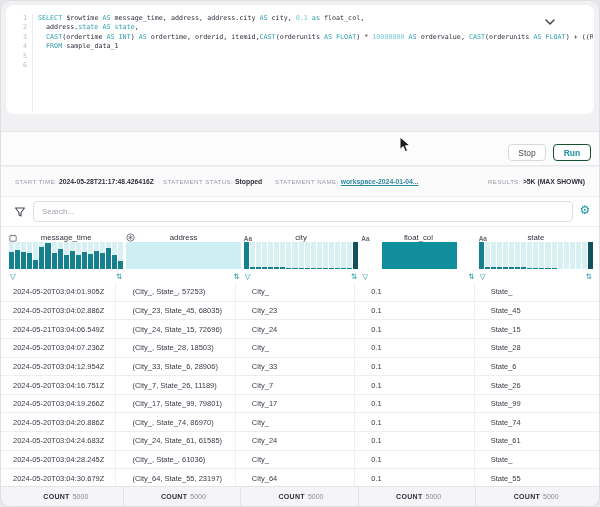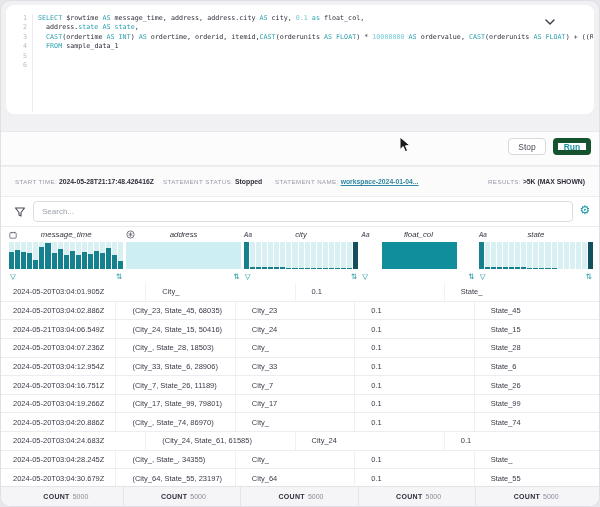--- a/index.html
+++ b/index.html
@@ -13,24 +13,24 @@
   .gutter div{height:9.4px;}
   .code{position:absolute;left:26px;top:9px;right:1px;bottom:2px;overflow:hidden;
         border-left:1px solid #ececf0;padding-left:5px;
         font:6.7px/9.4px "DejaVu Sans Mono",monospace;color:#2f2f3c;}
   .code-line{white-space:pre;height:9.4px;}
   .t-k{color:#2b9fae;} .t-n{color:#72c8d7;}
   .editor-chevron{position:absolute;top:9px;right:38px;width:12px;height:12px;cursor:pointer;}
   
   .run-strip{position:absolute;left:0;top:130px;width:600px;height:35px;background:#fcfcfd;
              border-top:1px solid #e9e9ed;border-bottom:1px solid #e9e9ed;}
-  .btn{position:absolute;top:6px;height:17px;width:38px;background:#fff;border-radius:4px;
+  .btn{position:absolute;top:12px;height:17px;width:38px;background:#fff;border-radius:4px;
        font-size:8.5px;display:flex;align-items:center;justify-content:center;cursor:pointer;}
   .btn-stop{right:55px;border:1px solid #d8d8de;color:#4a4a55;}
-  .btn-run{right:10px;border:5px solid #14532d;color:#1793a3;font-weight:bold;}
+  .btn-run{right:10px;border:1px solid #14532d;color:#1793a3;font-weight:bold;}
   
   .status-row{position:absolute;left:0;top:166px;width:600px;height:30px;background:#fbfbfc;
               border-bottom:1px solid #ededf1;font-size:6.8px;}
   .status-item{position:absolute;top:11px;white-space:nowrap;}
   .st-label{color:#989aa6;font-size:6.2px;letter-spacing:.4px;}
   .st-value{color:#2e2e3a;font-weight:bold;}
   .st-link{color:#2f88a0;font-weight:bold;text-decoration:underline;cursor:pointer;}
   
   .search-row{position:absolute;left:0;top:196px;width:600px;height:30px;background:#ffffff;
               border-bottom:1px solid #ececf0;}
@@ -39,21 +39,21 @@
   .search-input{position:absolute;left:32px;top:4px;right:28px;height:21px;border:1px solid #dcdce2;
                 border-radius:4px;padding:0 8px;font-size:8px;color:#3a3a48;outline:none;
                 font-family:"Liberation Sans",sans-serif;}
   .search-input::placeholder{color:#9ba0ab;}
   .gear-btn{position:absolute;right:7px;top:4px;width:18px;height:18px;color:#1d96a5;font-size:12px;
             display:flex;align-items:center;justify-content:center;cursor:pointer;}
   
   .cols-row{display:flex;gap:3px;padding:0 8px;}
   .thead{position:absolute;left:0;top:226px;width:600px;height:56px;background:#fff;}
   .col{flex:1;min-width:0;}
-  .col-head{height:15px;display:flex;align-items:center;color:#3c3c4c;font-size:7.8px;font-weight:bold;font-style:italic;}
+  .col-head{height:15px;display:flex;align-items:flex-end;color:#3c3c4c;font-size:7.8px;font-weight:bold;}
   .col-head .type-ico{width:13px;display:flex;align-items:center;color:#6b6b78;font-size:6.5px;font-weight:bold;}
   .col-head .lbl{flex:1;text-align:center;font-weight:normal;color:#34343f;font-size:7.8px;
                  padding-right:13px;overflow:hidden;white-space:nowrap;}
   .histo{height:27px;display:flex;gap:1px;align-items:stretch;position:relative;}
   .stripe{flex:1;background:#d9f0f3;position:relative;}
   .stripe .bar{position:absolute;bottom:0;left:0;width:100%;background:#15818f;}
   .stripe.overflow{background:#11505c;}
   .histo-flat{height:27px;background:#cdeef3;}
   .histo-single{height:27px;position:relative;}
   .histo-single .blk{position:absolute;top:0;bottom:0;background:#108e9c;}
@@ -366,34 +366,35 @@
         <div class="col-tools">
           <span class="ico">▽</span>
           <span class="ico">⇅</span>
         </div>
       </div>
     </div>
 
   <div class="tbody" id="tbody">
       <div class="trow">
         <div class="tcell">2024-05-20T03:04:01.905Z</div>
+        <div class="tcell">(City_, State_, 57253)</div>
         <div class="tcell">City_</div>
         <div class="tcell">0.1</div>
         <div class="tcell">State_</div>
       </div>
       <div class="trow">
         <div class="tcell">2024-05-20T03:04:02.886Z</div>
         <div class="tcell">(City_23, State_45, 68035)</div>
         <div class="tcell">City_23</div>
         <div class="tcell">0.1</div>
         <div class="tcell">State_45</div>
       </div>
       <div class="trow">
         <div class="tcell">2024-05-21T03:04:06.549Z</div>
-        <div class="tcell">(City_24, State_15, 50416)</div>
+        <div class="tcell">(City_24, State_15, 72696)</div>
         <div class="tcell">City_24</div>
         <div class="tcell">0.1</div>
         <div class="tcell">State_15</div>
       </div>
       <div class="trow">
         <div class="tcell">2024-05-20T03:04:07.236Z</div>
         <div class="tcell">(City_, State_28, 18503)</div>
         <div class="tcell">City_</div>
         <div class="tcell">0.1</div>
         <div class="tcell">State_28</div>
@@ -424,24 +425,25 @@
         <div class="tcell">(City_, State_74, 86970)</div>
         <div class="tcell">City_</div>
         <div class="tcell">0.1</div>
         <div class="tcell">State_74</div>
       </div>
       <div class="trow">
         <div class="tcell">2024-05-20T03:04:24.683Z</div>
         <div class="tcell">(City_24, State_61, 61585)</div>
         <div class="tcell">City_24</div>
         <div class="tcell">0.1</div>
+        <div class="tcell">State_61</div>
       </div>
       <div class="trow">
         <div class="tcell">2024-05-20T03:04:28.245Z</div>
-        <div class="tcell">(City_, State_, 34355)</div>
+        <div class="tcell">(City_, State_, 61036)</div>
         <div class="tcell">City_</div>
         <div class="tcell">0.1</div>
         <div class="tcell">State_</div>
       </div>
       <div class="trow">
         <div class="tcell">2024-05-20T03:04:30.679Z</div>
         <div class="tcell">(City_64, State_55, 23197)</div>
         <div class="tcell">City_64</div>
         <div class="tcell">0.1</div>
         <div class="tcell">State_55</div>

